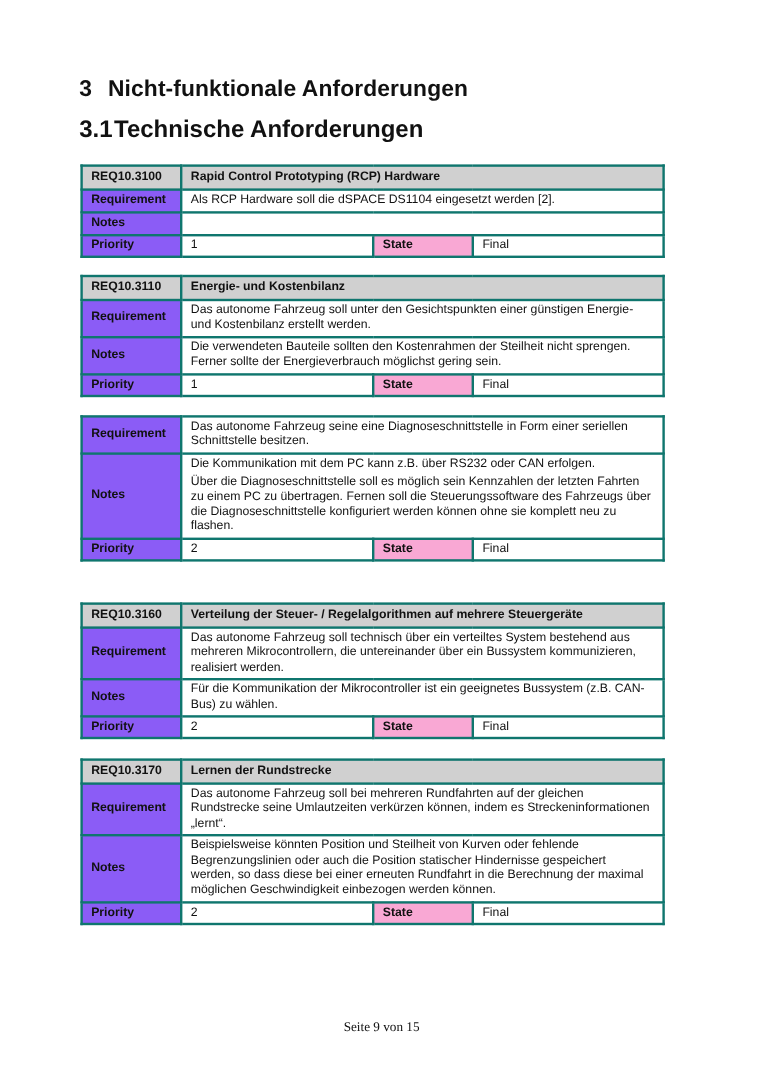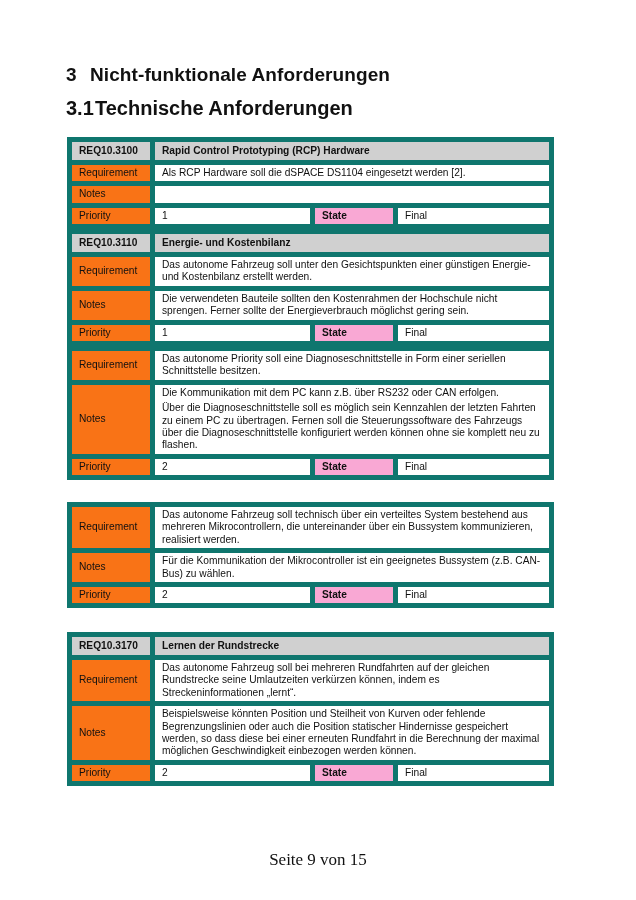--- a/index.html
+++ b/index.html
@@ -2,27 +2,27 @@
 <html><head>
 <meta charset="utf-8">
 <style>
   html, body { margin:0; padding:0; background:#ffffff; }
   body { width:636px; height:900px; position:relative; overflow:hidden; font-family:"Liberation Sans", sans-serif; color:#111; }
   .h1 { position:absolute; left:66px; top:64px; font-size:19px; font-weight:bold; letter-spacing:0.1px; }
   .h1 .num { display:inline-block; width:24px; }
   .h2 { position:absolute; left:66px; top:97px; font-size:20px; font-weight:bold; }
   .h2 .num { display:inline-block; width:29px; }
   table.req { position:absolute; left:67px; width:487px; border-collapse:collapse; table-layout:fixed; font-size:10.2px; line-height:12.4px; }
-  table.req td { border:5px solid #0f766e; padding:2px 8px 2px 7px; vertical-align:middle; }
-  table.req td.lbl { background:#f97316; font-weight:normal; width:68px; }
+  table.req td { border:2px solid #0f766e; padding:2px 8px 2px 7px; vertical-align:middle; }
+  table.req td.lbl { background:#8b5cf6; font-weight:bold; width:68px; }
   table.req tr.head td { background:#d0d0d0; font-weight:bold; height:14px; }
   table.req td.gray { background:#f9a8d4; font-weight:bold; }
   table.req td p { margin:0; }
   table.req td p + p { margin-top:3px; }
-  .footer { position:absolute; left:0; width:636px; top:850px; text-align:center; font-family:"Liberation Serif", serif; font-size:17px; }
+  .footer { position:absolute; left:0; width:636px; top:850px; text-align:center; font-family:"Liberation Serif", serif; font-size:11px; }
 </style>
 </head>
 <body>
 
 <div class="h1">
   <span class="num">3</span><span>Nicht-funktionale Anforderungen</span>
 </div>
 <div class="h2">
   <span class="num">3.1</span><span>Technische Anforderungen</span>
 </div>
@@ -68,21 +68,21 @@
     <td>REQ10.3110</td>
     <td colspan="3">Energie- und Kostenbilanz</td>
   </tr>
   <tr>
     <td class="lbl">Requirement</td>
     <td colspan="3">Das autonome Fahrzeug soll unter den Gesichtspunkten einer günstigen Energie- und Kostenbilanz erstellt werden.</td>
   </tr>
   <tr>
     <td class="lbl">Notes</td>
     <td colspan="3">
-          <p>Die verwendeten Bauteile sollten den Kostenrahmen der Hochschule nicht sprengen. Ferner sollte der Energieverbrauch möglichst gering sein.</p>
+          <p>Die verwendeten Bauteile sollten den Kostenrahmen der Steilheit nicht sprengen. Ferner sollte der Energieverbrauch möglichst gering sein.</p>
         </td>
   </tr>
   <tr>
     <td class="lbl">Priority</td>
     <td>1</td>
     <td class="gray">State</td>
     <td>Final</td>
   </tr>
 </tbody>
   </table>
@@ -90,21 +90,21 @@
 <table class="req" style="top:346px;">
   <colgroup>
       <col style="width:83px">
       <col style="width:160px">
       <col style="width:83px">
       <col>
     </colgroup>
   <tbody>
   <tr>
     <td class="lbl">Requirement</td>
-    <td colspan="3">Das autonome Priority soll eine Diagnoseschnittstelle in Form einer seriellen Schnittstelle besitzen.</td>
+    <td colspan="3">Das autonome Fahrzeug seine eine Diagnoseschnittstelle in Form einer seriellen Schnittstelle besitzen.</td>
   </tr>
   <tr>
     <td class="lbl">Notes</td>
     <td colspan="3">
       <p>Die Kommunikation mit dem PC kann z.B. über RS232 oder CAN erfolgen.</p>
       <p>Über die Diagnoseschnittstelle soll es möglich sein Kennzahlen der letzten Fahrten zu einem PC zu übertragen. Fernen soll die Steuerungssoftware des Fahrzeugs über die Diagnoseschnittstelle konfiguriert werden können ohne sie komplett neu zu flashen.</p>
     </td>
   </tr>
   <tr>
     <td class="lbl">Priority</td>
@@ -116,20 +116,24 @@
   </table>
 
 <table class="req" style="top:502px;">
   <colgroup>
       <col style="width:83px">
       <col style="width:160px">
       <col style="width:83px">
       <col>
     </colgroup>
   <tbody>
+      <tr class="head">
+    <td>REQ10.3160</td>
+    <td colspan="3">Verteilung der Steuer- / Regelalgorithmen auf mehrere Steuergeräte</td>
+  </tr>
   <tr>
     <td class="lbl">Requirement</td>
     <td colspan="3">Das autonome Fahrzeug soll technisch über ein verteiltes System bestehend aus mehreren Mikrocontrollern, die untereinander über ein Bussystem kommunizieren, realisiert werden.</td>
   </tr>
   <tr>
     <td class="lbl">Notes</td>
     <td colspan="3">
           <p>Für die Kommunikation der Mikrocontroller ist ein geeignetes Bussystem (z.B. CAN-Bus) zu wählen.</p>
         </td>
   </tr>

